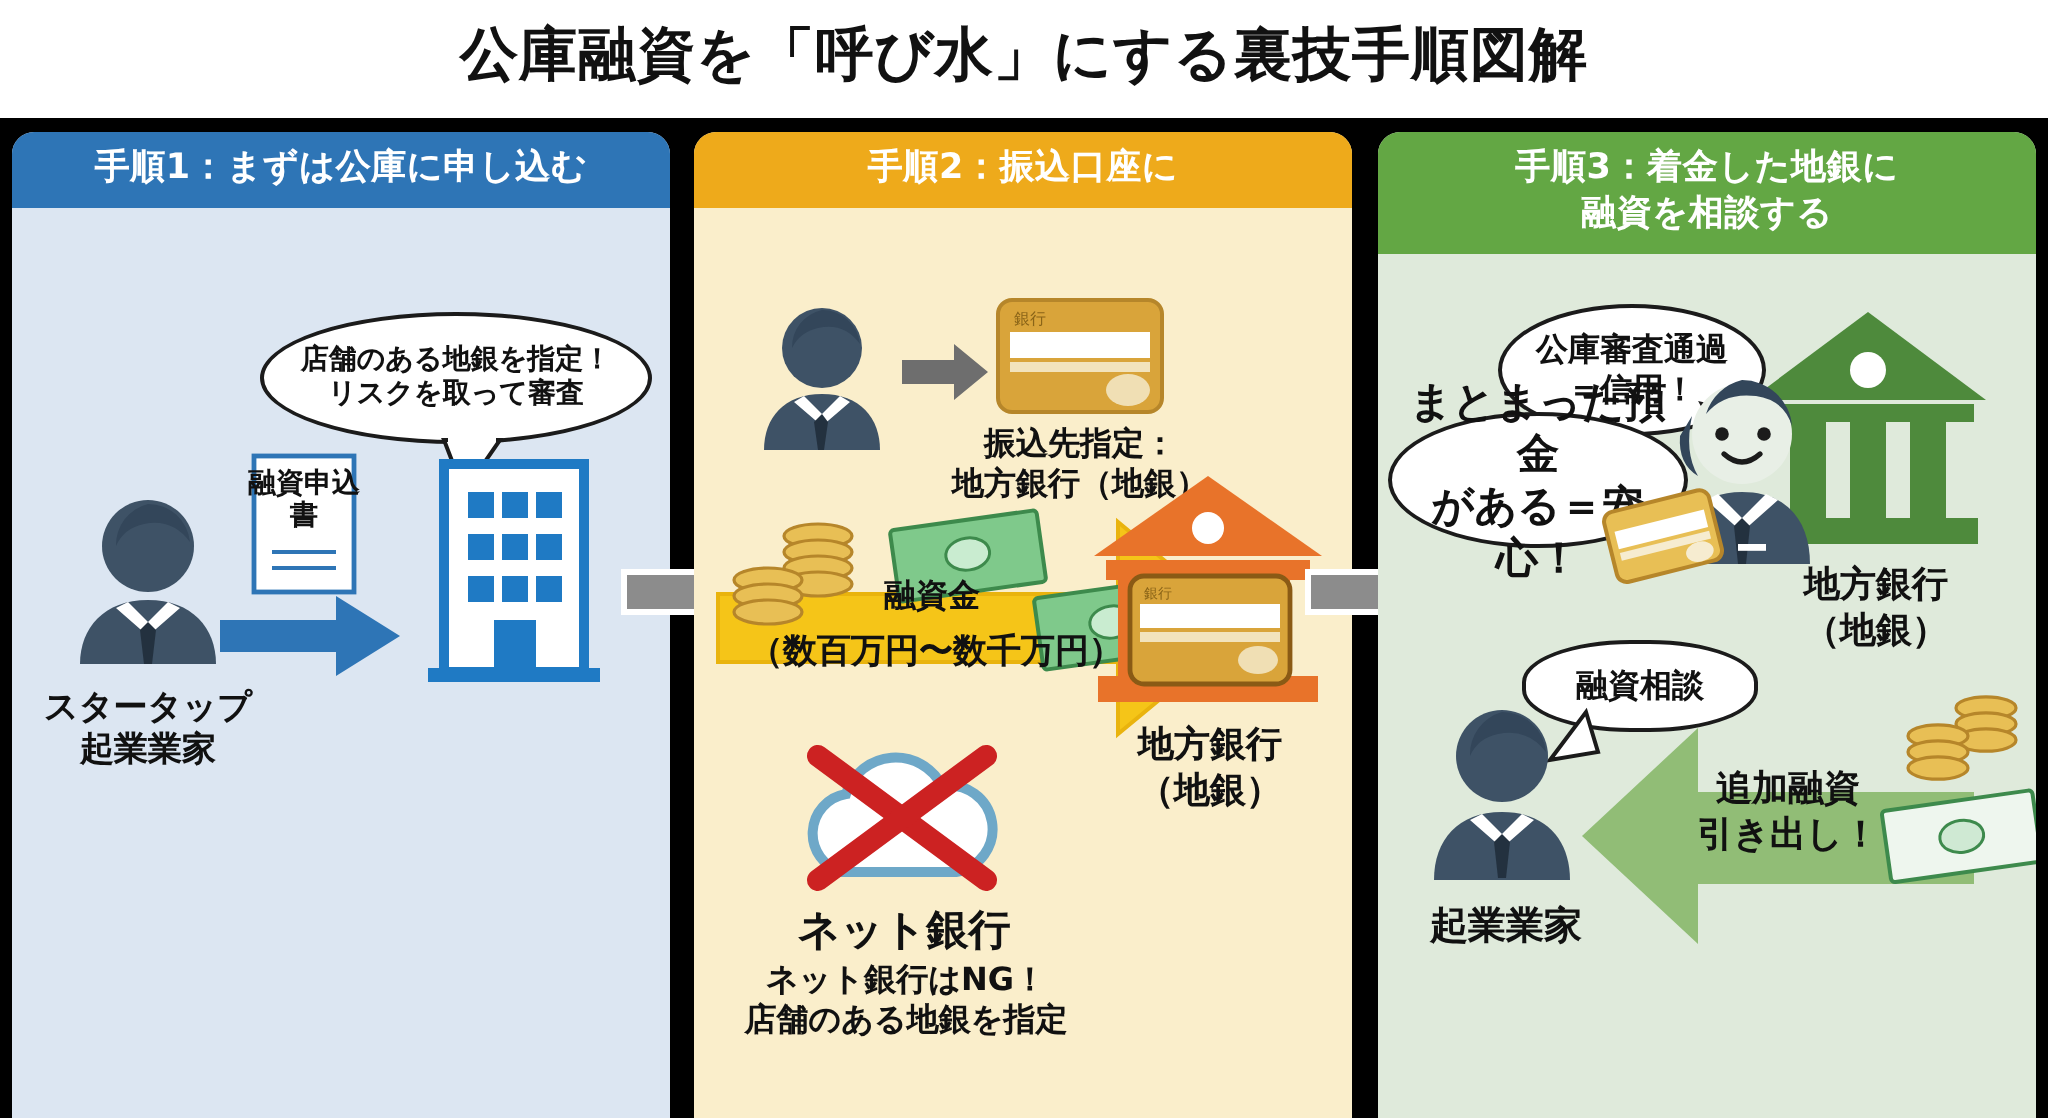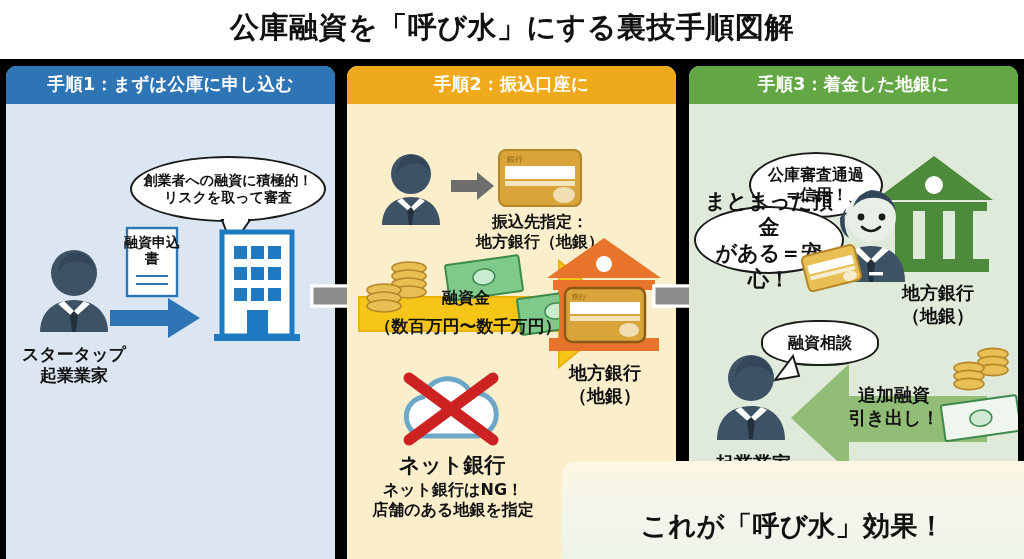--- a/index.html
+++ b/index.html
@@ -62,21 +62,21 @@
   <div id="titlebar">
     <div id="title">公庫融資を「呼び水」にする裏技手順図解</div>
   </div>
 
   <div class="panel" id="p1">
     <div class="phead">
       <span>手順1：まずは公庫に申し込む</span>
     </div>
 
     <div class="bubble" style="left:124px;top:90px;width:196px;height:66px;font-size:14px;">
-      <span>創業者への融資に積極的！
+      <span>店舗のある地銀を指定！
 リスクを取って審査</span>
       <svg class="tail" style="left:84px;top:56px;width:40px;height:34px;overflow:visible;">
         <polygon points="6,6 34,6 16,32" fill="#fff" stroke="#1b1b1b" stroke-width="2"></polygon>
         <line x1="8" y1="5" x2="32" y2="5" stroke="#fff" stroke-width="4"></line>
       </svg>
     </div>
 
     <div class="person" style="left:22px;top:180px;width:92px;height:92px;">
       <svg viewBox="0 0 92 92" width="92" height="92">
         <circle cx="46" cy="27" r="23" fill="#3e5266"></circle>
@@ -232,20 +232,21 @@
 
   <div class="gray-arrow" style="left:652px;top:272px;width:72px;height:48px;">
     <svg viewBox="0 0 72 48" width="72" height="48">
       <polygon points="2,14 40,14 40,3 70,24 40,45 40,34 2,34" fill="#8c8c8c" stroke="#ffffff" stroke-width="3"></polygon>
     </svg>
   </div>
 
   <div class="panel" id="p3">
     <div class="phead">
       <span>手順3：着金した地銀に</span>
+      <span class="l2">融資を相談する</span>
     </div>
 
     <div class="bubble" style="left:60px;top:86px;width:134px;height:66px;font-size:16px;">
       <span>公庫審査通過
 ＝信用！</span>
       <svg class="tail" style="left:98px;top:44px;width:42px;height:34px;overflow:visible;">
         <polygon points="2,4 26,10 16,30" fill="#fff" stroke="#1b1b1b" stroke-width="2"></polygon>
       </svg>
     </div>
 
@@ -338,20 +339,14 @@
     <div class="svgbox" style="left:250px;top:326px;width:86px;height:54px;">
       <svg viewBox="0 0 86 54" width="86" height="54">
         <g transform="rotate(-8 43 27)">
           <rect x="4" y="8" width="76" height="36" rx="2" fill="#eef6ee" stroke="#3d8a4c" stroke-width="2"></rect>
           <ellipse cx="42" cy="26" rx="11" ry="8" fill="#cfe9d3" stroke="#3d8a4c" stroke-width="1.5"></ellipse>
         </g>
       </svg>
     </div>
   </div>
 
-  <div id="banner">
-    <div class="bt">
-      <span>これが「呼び水」効果！</span><br>
-      
-    </div>
-  </div>
 
 </div>
 
 </body></html>

